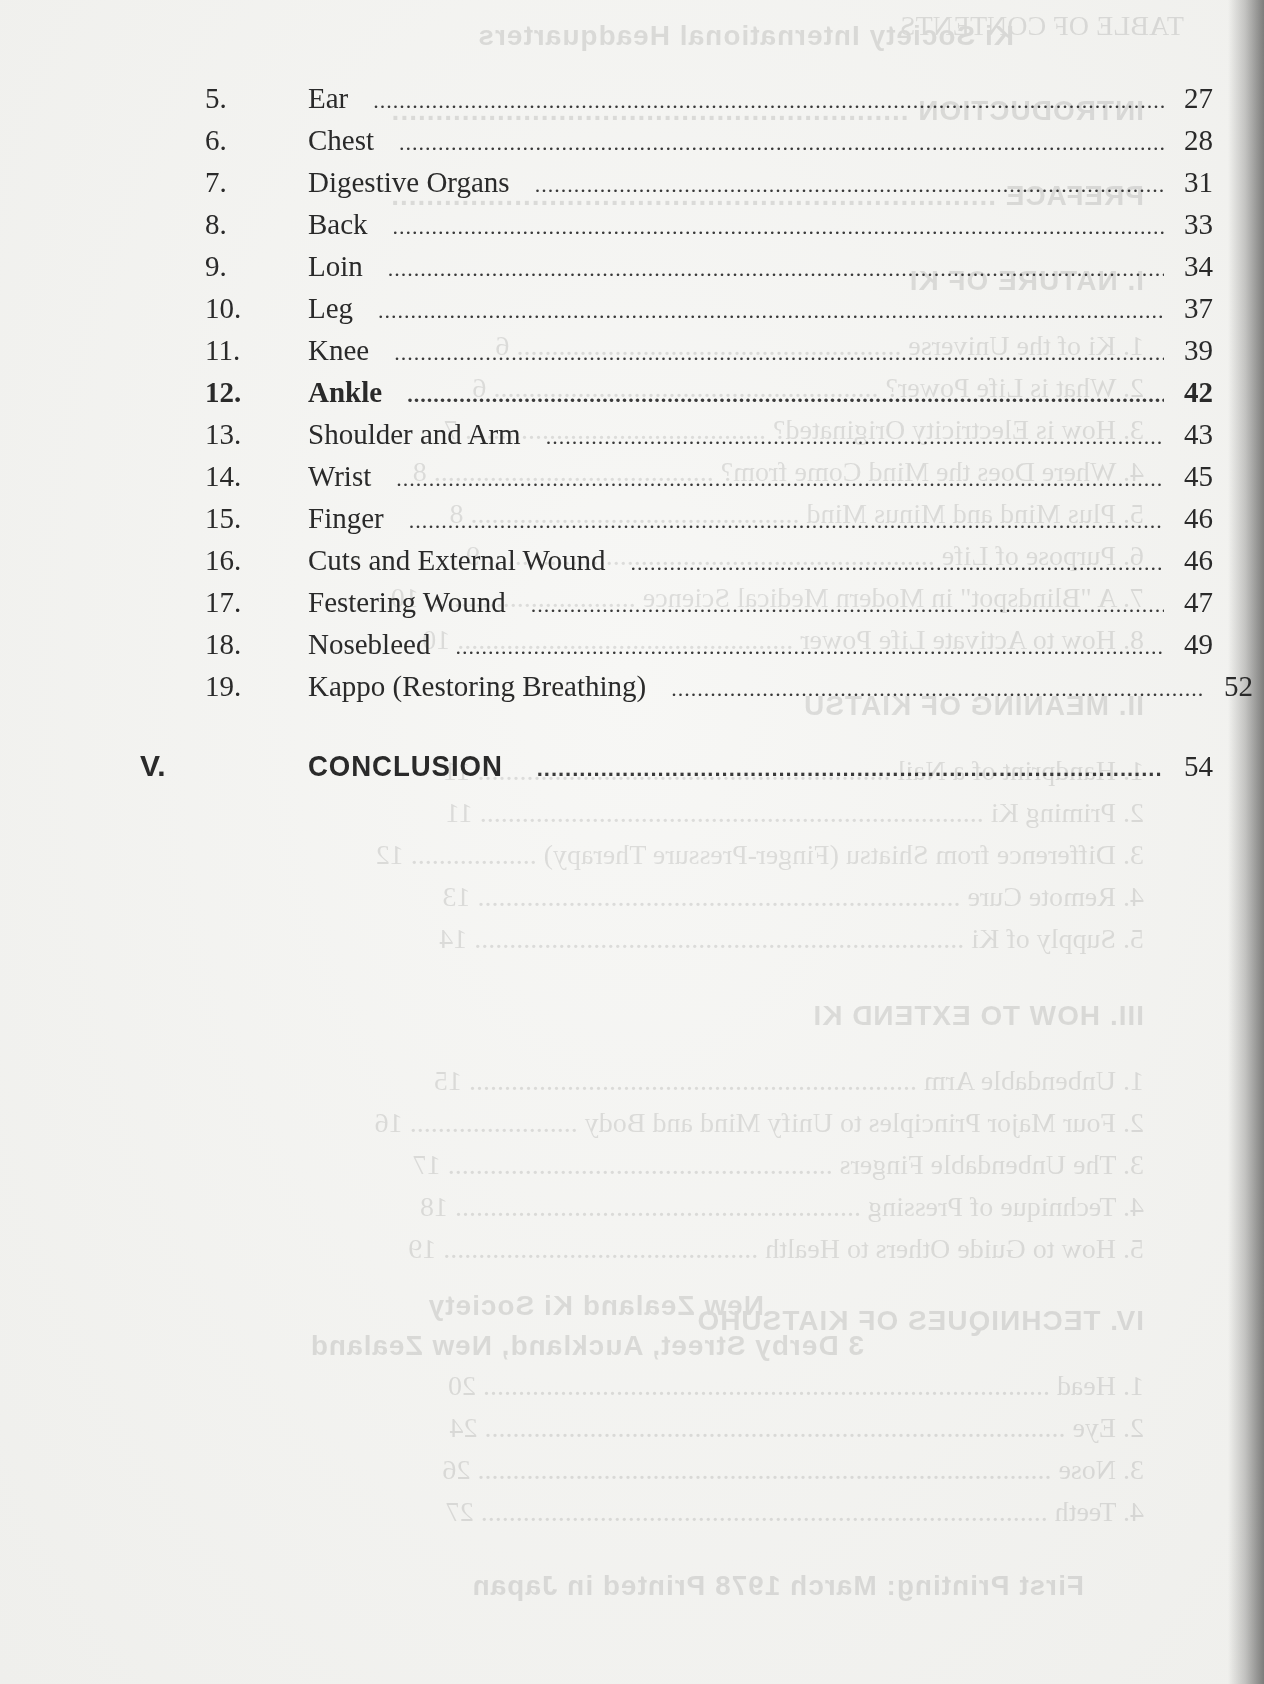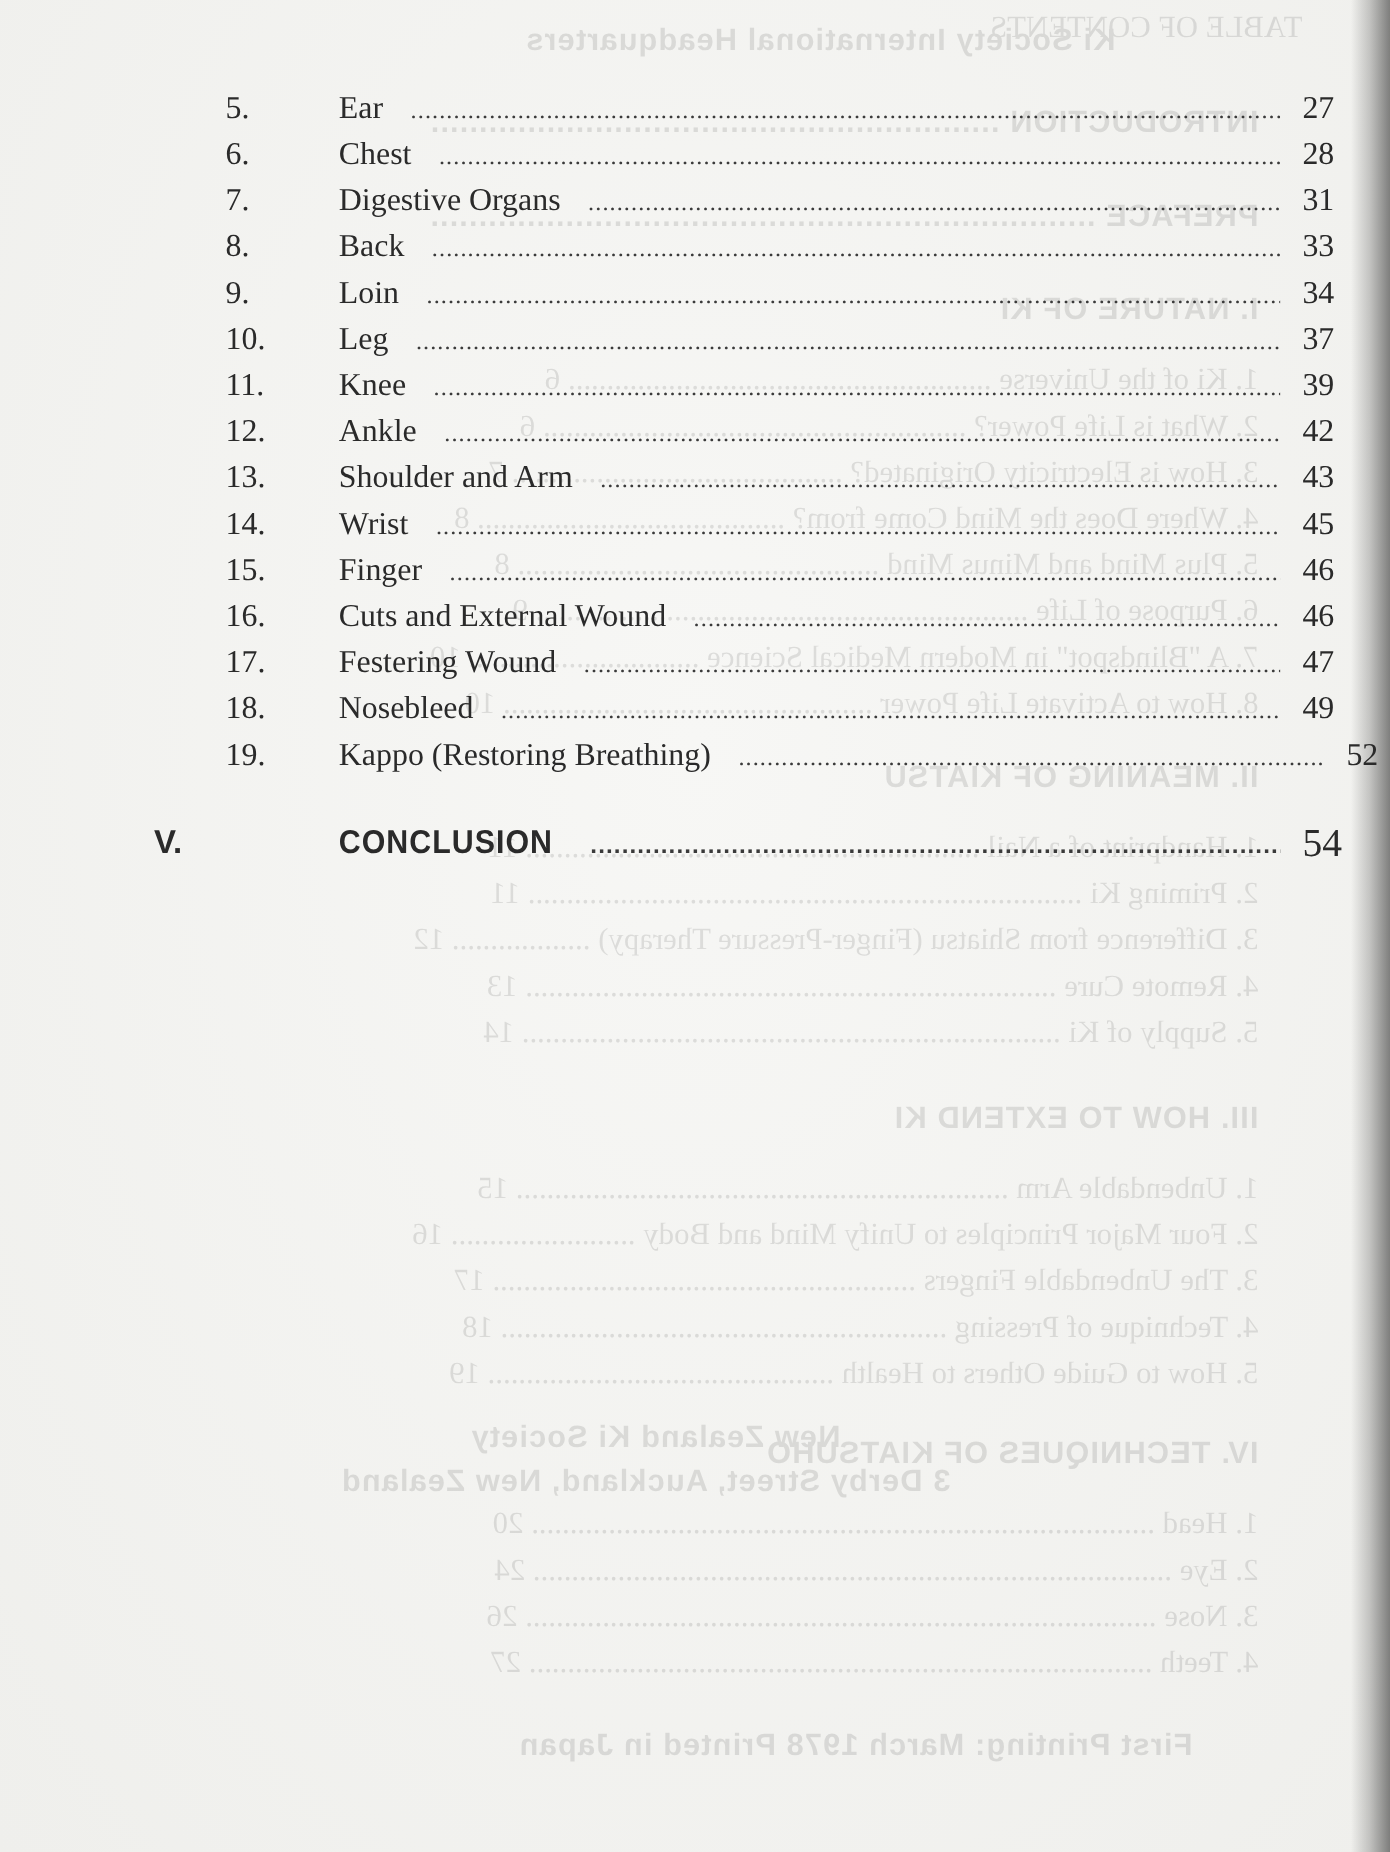--- a/index.html
+++ b/index.html
@@ -44,21 +44,21 @@
   }
   .row .leader::before {
     content:"................................................................................................................................................................................................................................................";
   }
   .row .page-no { position:absolute; right:20px; width:60px; }
 
   .row.major { font-family:"Liberation Sans", "DejaVu Sans", sans-serif; font-weight:bold; font-size:30px; }
   .row.major .num { left:140px; }
   .row.major .title-wrap { left:308px; }
   .row.major .title { letter-spacing:1px; transform:scaleX(0.92); transform-origin:left; padding-right:0; }
-  .row.major .page-no { font-family:"Liberation Serif", "DejaVu Serif", serif; font-weight:normal; font-size:36px; }
+  .row.major .page-no { font-family:"Liberation Serif", "DejaVu Serif", serif; font-weight:normal; font-size:29px; }
 </style>
 </head>
 <body>
 
 <div class="page">
 
   <div class="ghost" id="ghost">
       <div class="g" style="left: 80px; top: 10px;">TABLE OF CONTENTS</div>
       <div class="g gs" style="left: 120px; top: 95px;">INTRODUCTION ...........................................................</div>
       <div class="g gs" style="left: 120px; top: 180px;">PREFACE .....................................................................</div>
@@ -145,21 +145,21 @@
       <span class="page-no">37</span>
     </div>
     <div class="row" style="top: 330px;">
       <span class="num">11.</span>
       <span class="title-wrap">
           <span class="title">Knee</span>
           <span class="leader"></span>
         </span>
       <span class="page-no">39</span>
     </div>
-    <div class="row" style="top: 372px;">
+    <div class="row" style="top: 372px; font-weight: bold;">
       <span class="num">12.</span>
       <span class="title-wrap">
           <span class="title">Ankle</span>
           <span class="leader"></span>
         </span>
       <span class="page-no">42</span>
     </div>
     <div class="row" style="top: 414px;">
       <span class="num">13.</span>
       <span class="title-wrap">

